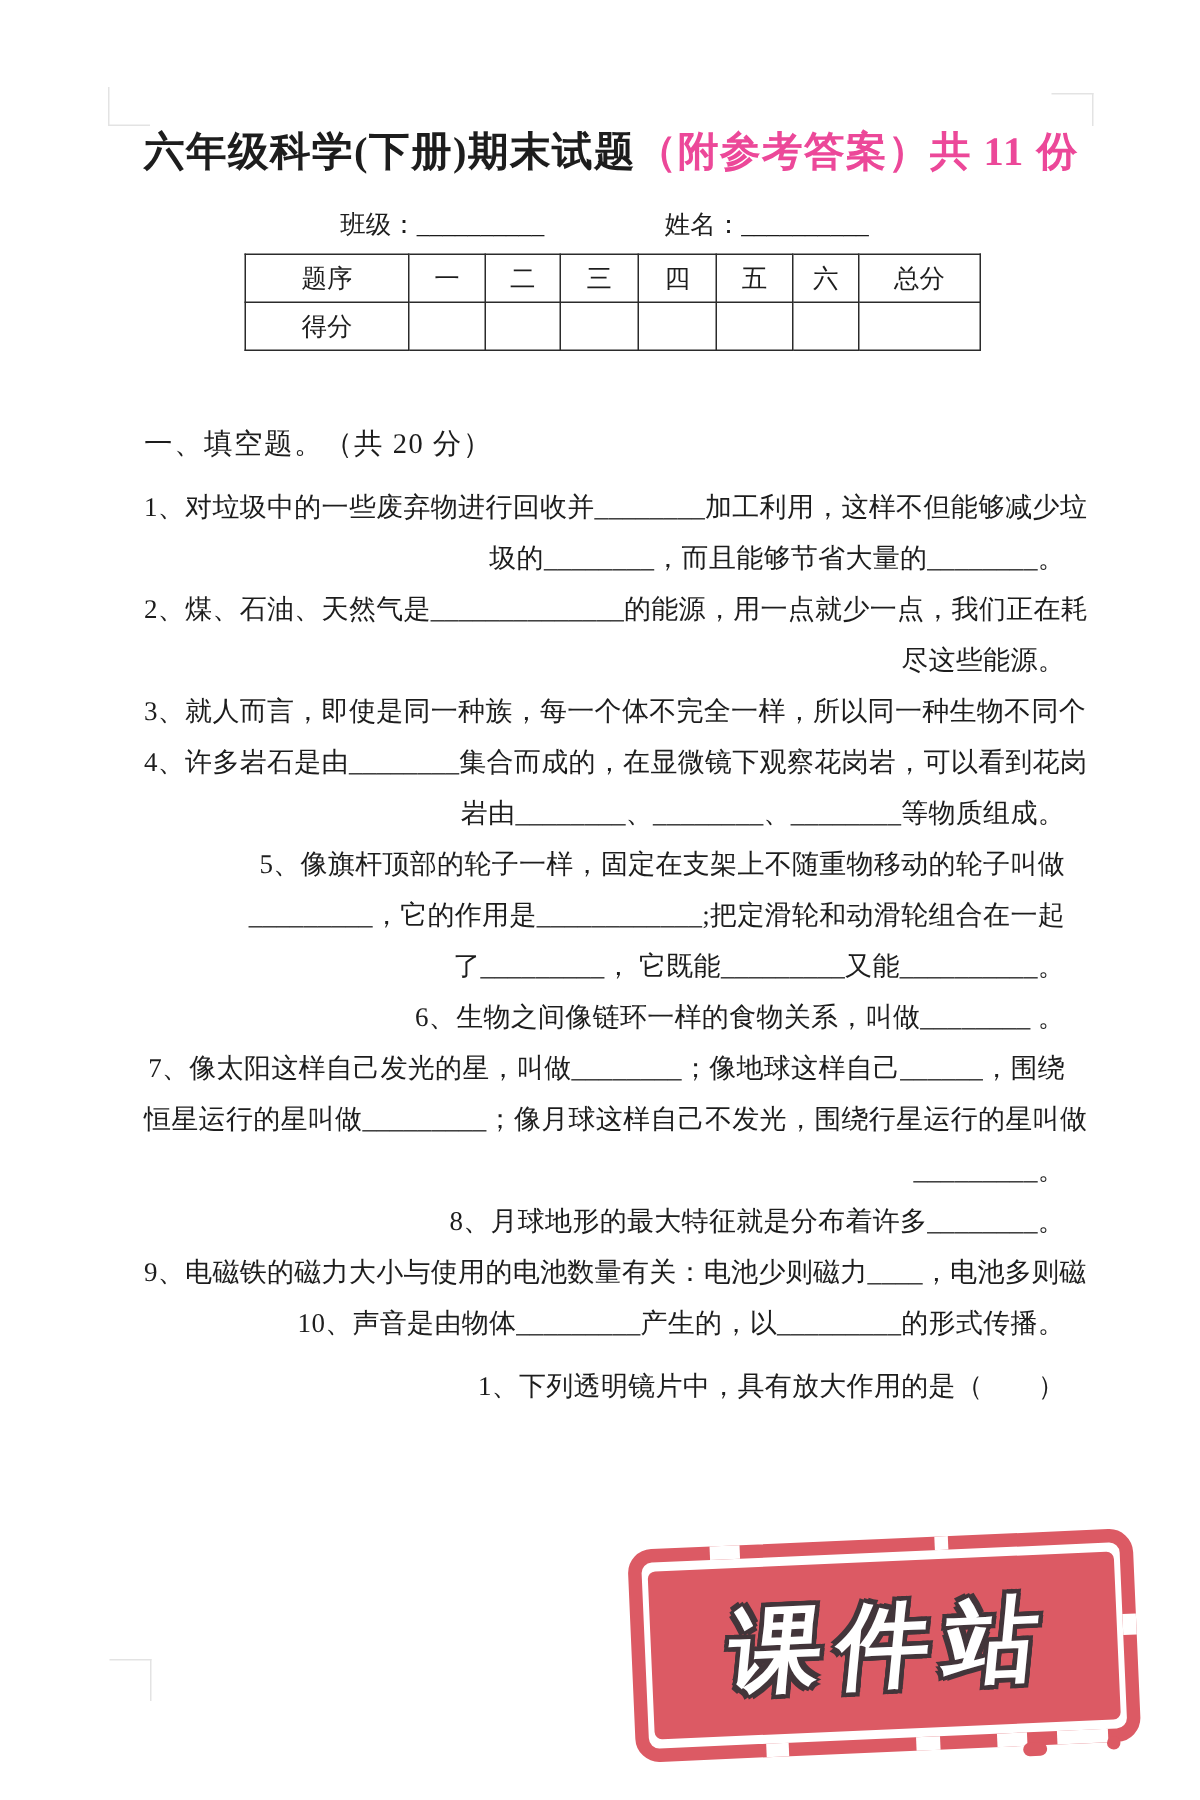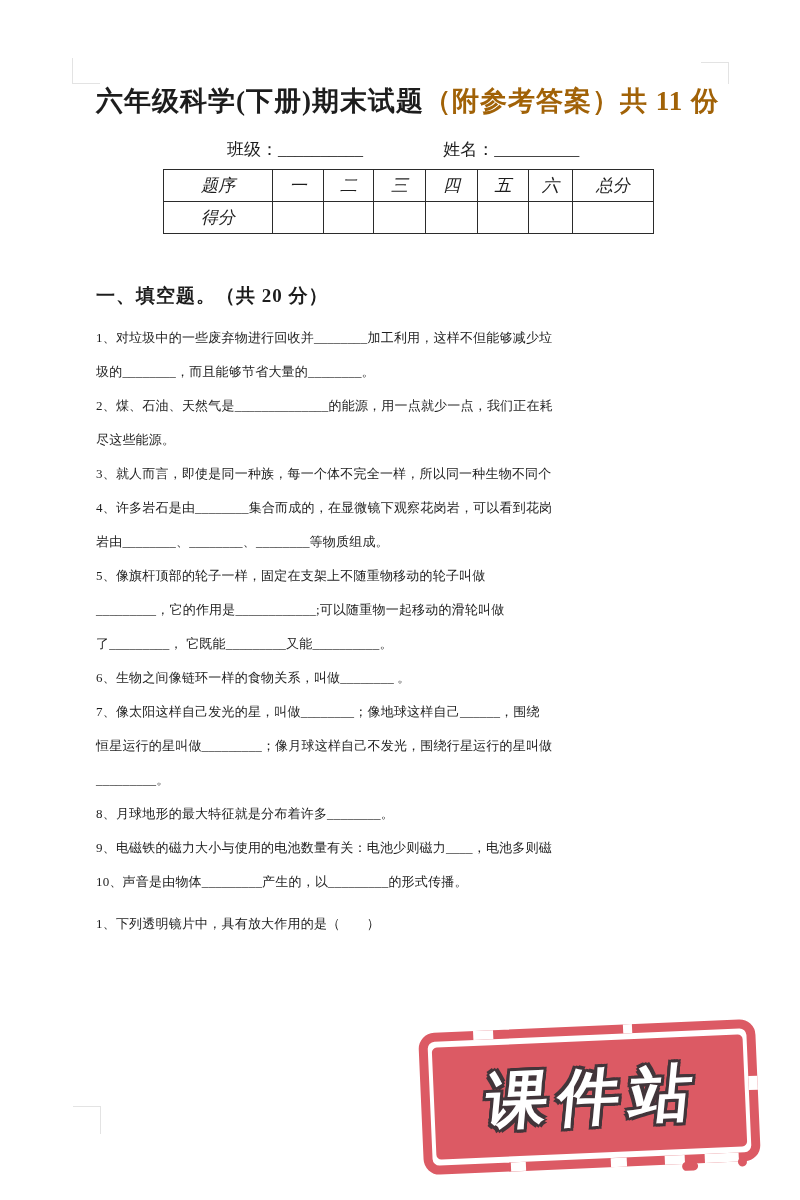--- a/index.html
+++ b/index.html
@@ -5,34 +5,34 @@
   html,body{margin:0;padding:0;}
   body{
     width:800px;height:1200px;background:#ffffff;position:relative;overflow:hidden;
     font-family:"Liberation Serif","DejaVu Serif",serif;color:#1d1d1d;
   }
   .content{position:absolute;left:96px;top:84px;width:614px;}
   .title{
     text-align:center;font-size:27px;font-weight:bold;white-space:nowrap;
     letter-spacing:1px;line-height:34px;
   }
-  .title .red{color:#a16207;}
+  .title .red{color:#ec4899;}
   .fields{margin-top:20px;text-align:center;font-size:17px;white-space:nowrap;}
   .field{margin:0 38px;}
   .blank{letter-spacing:0;}
   table.score{
-    border-collapse:collapse;table-layout:fixed;margin:8px 0 0 67px;width:490px;font-style:italic;
+    border-collapse:collapse;table-layout:fixed;margin:8px 0 0 67px;width:490px;
   }
   table.score td{
     border:1px solid #2b2b2b;text-align:center;vertical-align:middle;
     font-size:17px;height:31px;padding:0;
   }
-  .sec-heading{margin-top:49px;font-size:19px;font-weight:bold;letter-spacing:1px;white-space:nowrap;}
+  .sec-heading{margin-top:49px;font-size:19px;font-weight:normal;letter-spacing:1px;white-space:nowrap;}
   .lines{margin-top:12px;}
-  .line{font-size:13px;line-height:34px;white-space:nowrap;letter-spacing:0.2px;}
+  .line{font-size:18px;line-height:34px;white-space:nowrap;letter-spacing:0.2px;text-align:right;}
   .sec2{margin-top:16px;}
   .lines2{margin-top:8px;}
 
   
   .mark{position:absolute;}
   .mark-tl{left:72px;top:58px;width:27px;height:25px;border-left:1px solid #e3e3e3;border-bottom:1px solid #e3e3e3;}
   .mark-tr{left:701px;top:62px;width:27px;height:21px;border-top:1px solid #e3e3e3;border-right:1px solid #e3e3e3;}
   .mark-bl{left:73px;top:1106px;width:27px;height:27px;border-top:1px solid #e3e3e3;border-right:1px solid #e3e3e3;}
 
   
@@ -117,21 +117,21 @@
 
   <div class="lines">
     <div class="line">1、对垃圾中的一些废弃物进行回收并________加工利用，这样不但能够减少垃</div>
     <div class="line">圾的________，而且能够节省大量的________。</div>
     <div class="line">2、煤、石油、天然气是______________的能源，用一点就少一点，我们正在耗</div>
     <div class="line">尽这些能源。</div>
     <div class="line">3、就人而言，即使是同一种族，每一个体不完全一样，所以同一种生物不同个</div>
     <div class="line">4、许多岩石是由________集合而成的，在显微镜下观察花岗岩，可以看到花岗</div>
     <div class="line">岩由________、________、________等物质组成。</div>
     <div class="line">5、像旗杆顶部的轮子一样，固定在支架上不随重物移动的轮子叫做</div>
-    <div class="line">_________，它的作用是____________;可以随重物一起移动的滑轮叫做</div>
+    <div class="line">_________，它的作用是____________;把定滑轮和动滑轮组合在一起</div>
     <div class="line">了_________， 它既能_________又能__________。</div>
     <div class="line">6、生物之间像链环一样的食物关系，叫做________ 。</div>
     <div class="line">7、像太阳这样自己发光的星，叫做________；像地球这样自己______，围绕</div>
     <div class="line">恒星运行的星叫做_________；像月球这样自己不发光，围绕行星运行的星叫做</div>
     <div class="line">_________。</div>
     <div class="line">8、月球地形的最大特征就是分布着许多________。</div>
     <div class="line">9、电磁铁的磁力大小与使用的电池数量有关：电池少则磁力____，电池多则磁</div>
     <div class="line">10、声音是由物体_________产生的，以_________的形式传播。</div>
   </div>
 

